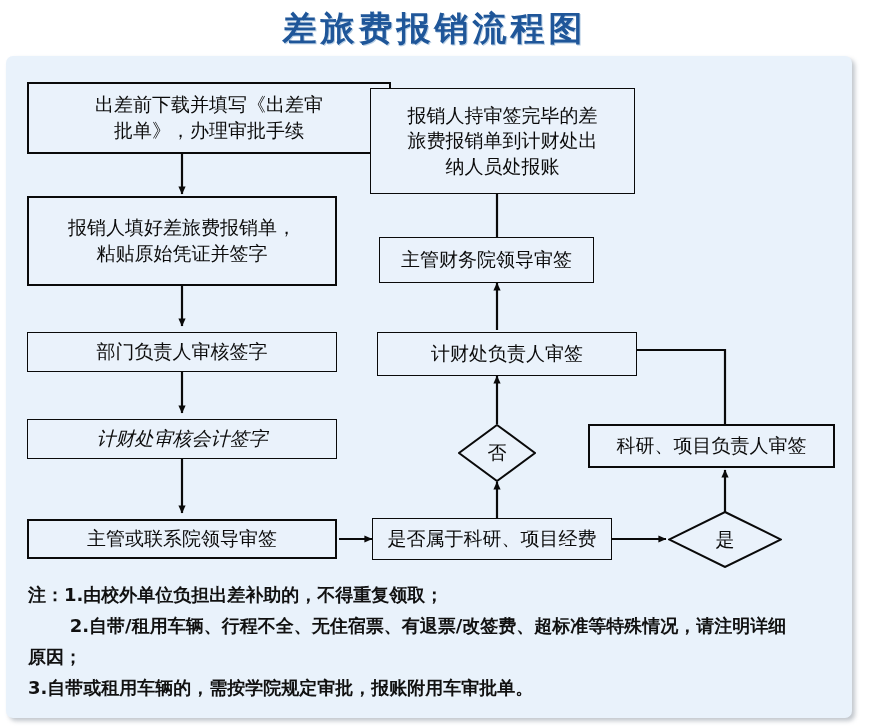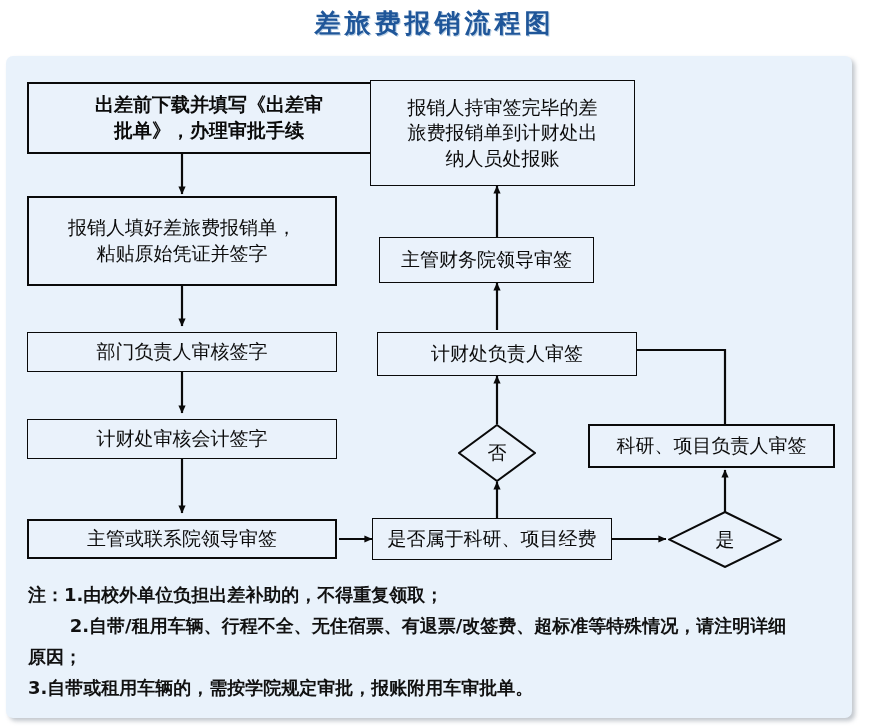--- a/index.html
+++ b/index.html
@@ -21,21 +21,21 @@
     width: 869px;
     height: 728px;
   }
   
   #title {
     position: absolute;
     left: 0;
     top: 6px;
     width: 869px;
     text-align: center;
-    font-size: 26px;
+    font-size: 34px;
     font-weight: bold;
     letter-spacing: 4px;
     color: #1f5699;
     font-family: Liberation Mono, monospace;
     text-shadow: 1px 1px 0 #b9cfe4;
   }
   
   #panel {
     position: absolute;
     left: 6px;
@@ -142,43 +142,43 @@
       <line x1="497" y1="518" x2="497" y2="482" marker-end="url(#ah)"></line>
 
       <line x1="497" y1="424" x2="497" y2="376" marker-end="url(#ah)"></line>
 
       <line x1="497" y1="330" x2="497" y2="283" marker-end="url(#ah)"></line>
 
       <line x1="497" y1="237" x2="497" y2="186" marker-end="url(#ah)"></line>
     </g>
   </svg>
 
-  <div class="node" style="left:27px; top:82px; width:364px; height:72px;font-weight:bold;">
+  <div class="node" style="left:27px; top:82px; width:364px; height:72px;">
     <span class="txt" style="white-space: pre-line;">出差前下载并填写《出差审
 批单》，办理审批手续</span>
   </div>
 
   <div class="node" style="left:27px; top:196px; width:310px; height:90px;">
     <span class="txt" style="white-space: pre-line;">报销人填好差旅费报销单，
 粘贴原始凭证并签字</span>
   </div>
 
   <div class="node thin" style="left:27px; top:332px; width:310px; height:40px;">
     <span class="txt" style="white-space: pre-line;">部门负责人审核签字</span>
   </div>
 
-  <div class="node thin" style="left:27px; top:419px; width:310px; height:40px;">
+  <div class="node thin" style="left:27px; top:419px; width:310px; height:40px;font-style:italic;">
     <span class="txt" style="white-space: pre-line;">计财处审核会计签字</span>
   </div>
 
   <div class="node" style="left:27px; top:519px; width:310px; height:40px;">
     <span class="txt" style="white-space: pre-line;">主管或联系院领导审签</span>
   </div>
 
-  <div class="node thin" style="left:370px; top:80px; width:265px; height:106px;">
+  <div class="node thin" style="left:370px; top:88px; width:265px; height:106px;">
     <span class="txt" style="white-space: pre-line;">报销人持审签完毕的差
 旅费报销单到计财处出
 纳人员处报账</span>
   </div>
 
   <div class="node thin" style="left:379px; top:237px; width:215px; height:46px;">
     <span class="txt" style="white-space: pre-line;">主管财务院领导审签</span>
   </div>
 
   <div class="node thin" style="left:377px; top:332px; width:260px; height:44px;">

